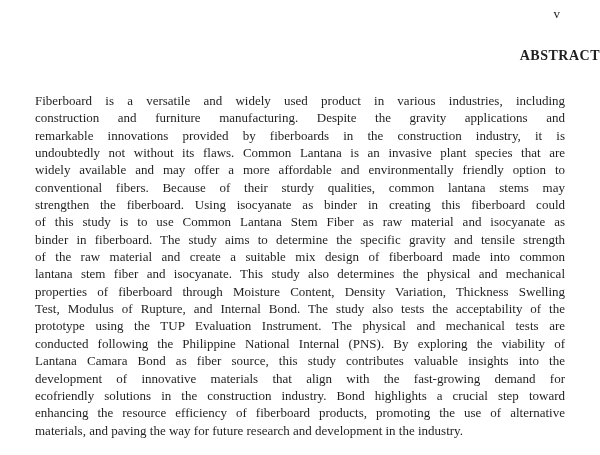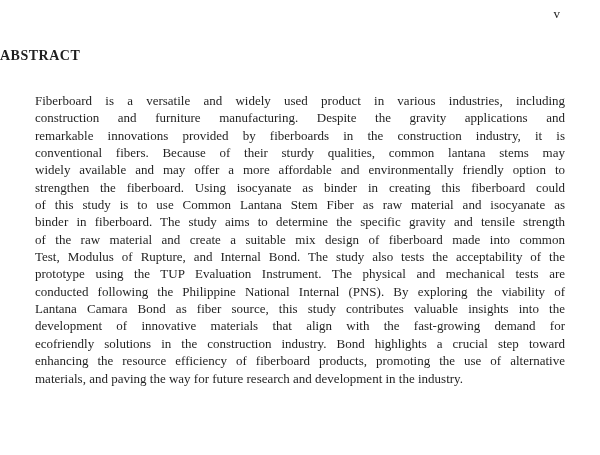--- a/index.html
+++ b/index.html
@@ -29,21 +29,21 @@
     right: 40px;
     font-size: 13px;
     line-height: 15px;
   }
   .heading {
     position: absolute;
     top: 48px;
     left: 0;
     width: 100%;
     margin: 0;
-    text-align: left;
+    text-align: right;
     font-weight: bold;
     font-size: 14px;
     line-height: 16px;
     letter-spacing: 0.5px;
   }
   .abstract {
     position: absolute;
     left: 35px;
     top: 92px;
     width: 530px;
@@ -64,26 +64,29 @@
 
 <div class="page">
   <div class="page-number">v</div>
 
   <h1 class="heading">ABSTRACT</h1>
 
   <div class="abstract">
       <div class="line">Fiberboard is a versatile and widely used product in various industries, including</div>
       <div class="line">construction and furniture manufacturing. Despite the gravity applications and</div>
       <div class="line">remarkable innovations provided by fiberboards in the construction industry, it is</div>
+      <div class="line">undoubtedly not without its flaws. Common Lantana is an invasive plant species that are</div>
+      <div class="line">widely available and may offer a more affordable and environmentally friendly option to</div>
       <div class="line">conventional fibers. Because of their sturdy qualities, common lantana stems may</div>
-      <div class="line">widely available and may offer a more affordable and environmentally friendly option to</div>
       <div class="line">strengthen the fiberboard. Using isocyanate as binder in creating this fiberboard could</div>
       <div class="line">of this study is to use Common Lantana Stem Fiber as raw material and isocyanate as</div>
       <div class="line">binder in fiberboard. The study aims to determine the specific gravity and tensile strength</div>
       <div class="line">of the raw material and create a suitable mix design of fiberboard made into common</div>
+      <div class="line">lantana stem fiber and isocyanate. This study also determines the physical and mechanical</div>
+      <div class="line">properties of fiberboard through Moisture Content, Density Variation, Thickness Swelling</div>
       <div class="line">Test, Modulus of Rupture, and Internal Bond. The study also tests the acceptability of the</div>
       <div class="line">prototype using the TUP Evaluation Instrument. The physical and mechanical tests are</div>
       <div class="line">conducted following the Philippine National Internal (PNS). By exploring the viability of</div>
       <div class="line">Lantana Camara Bond as fiber source, this study contributes valuable insights into the</div>
       <div class="line">development of innovative materials that align with the fast-growing demand for</div>
       <div class="line">ecofriendly solutions in the construction industry. Bond highlights a crucial step toward</div>
       <div class="line">enhancing the resource efficiency of fiberboard products, promoting the use of alternative</div>
       <div class="line">materials, and paving the way for future research and development in the industry.</div>
     </div>
 </div>

